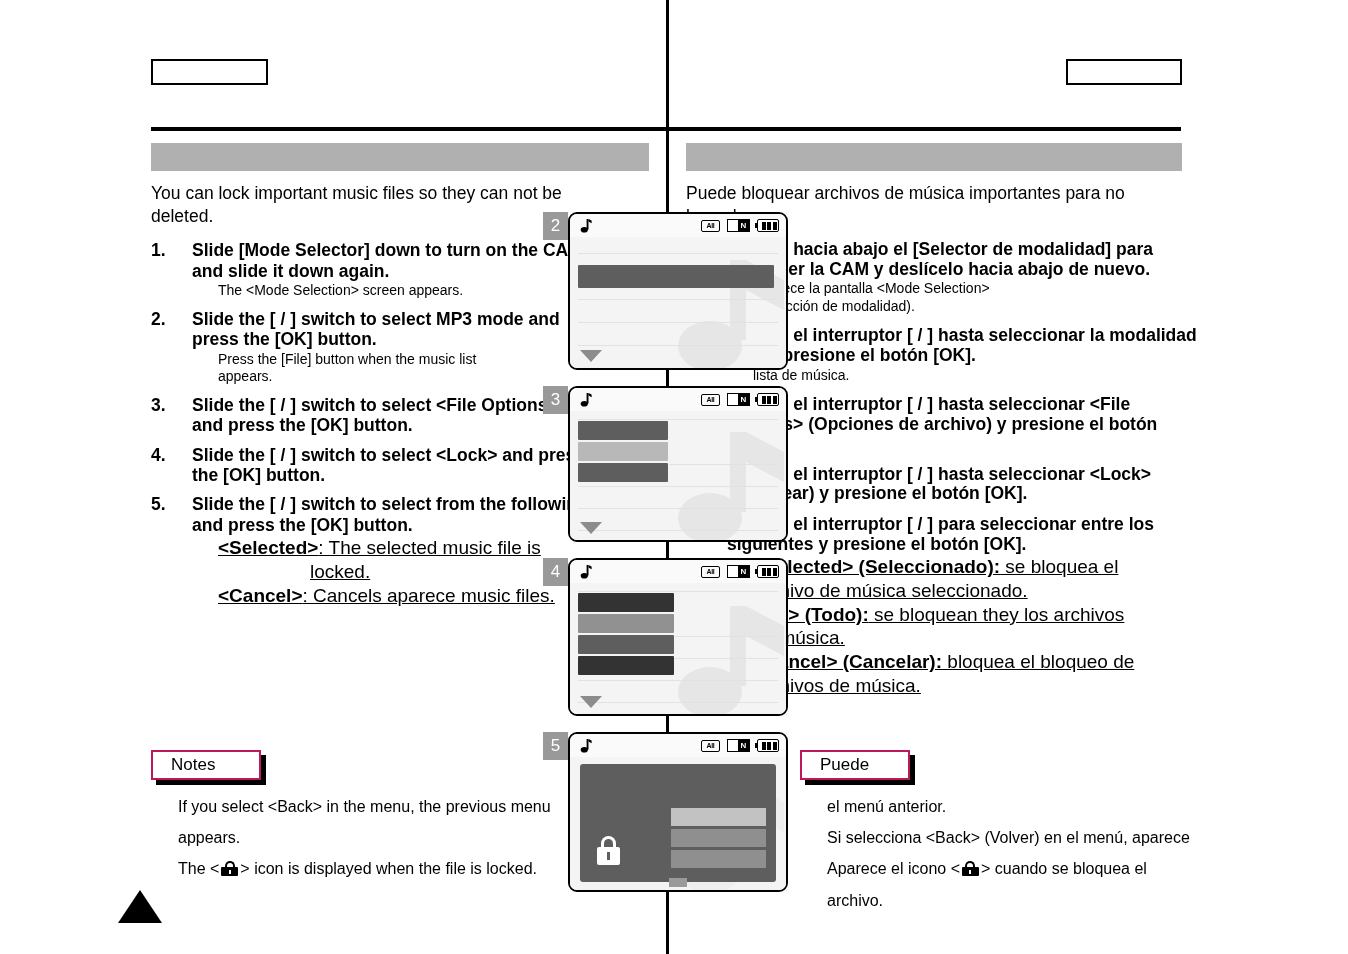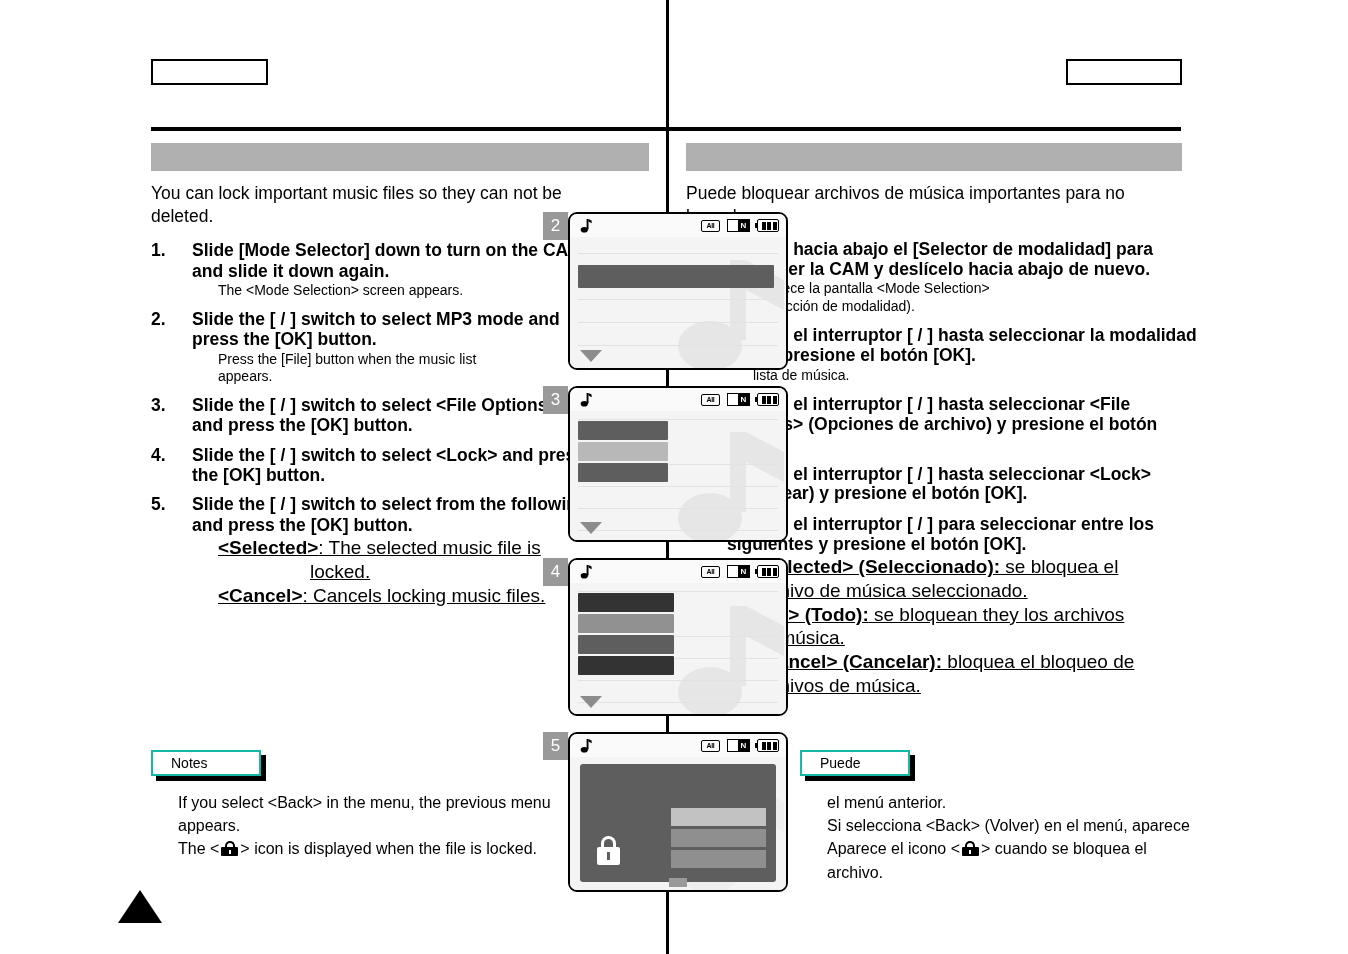--- a/index.html
+++ b/index.html
@@ -119,35 +119,35 @@
   .bullet-list .opt.indent-cont { padding-left: 92px; }
 
   
   .notes-block { position: absolute; }
   .notes-block.left  { left: 151px; top: 750px; width: 430px; }
   .notes-block.right { left: 800px; top: 750px; width: 420px; }
 
   .notes-tab {
     display: inline-block;
     position: relative;
-    border: 2px solid #14b8a6;
+    border: 2px solid #be185d;
     background: #fff;
     padding: 3px 22px 3px 18px;
-    font-size: 14px;
+    font-size: 17px;
     box-shadow: 5px 5px 0 0 #000;
     box-sizing: border-box;
     min-width: 110px;
   }
   .notes-body {
     margin-top: 15px;
     padding-left: 27px;
     font-size: 16px;
     line-height: 1.45;
   }
-  .notes-body .nline { display: block; }
+  .notes-body .nline { display: block; margin-top: 8px; }
 
   .lock-glyph {
     display: inline-block;
     width: 17px;
     height: 15px;
     position: relative;
     vertical-align: -2px;
     margin: 0 2px;
   }
   .lock-glyph .shackle {
@@ -414,21 +414,21 @@
         </div>
       </div>
 
       <div class="step">
         <span class="num">5.</span>
         <div class="body">
           <div class="head">Slide the [    /    ] switch to select from the following and press the [OK] button.</div>
           <div class="bullet-list">
             <span class="opt"><b>&lt;Selected&gt;</b><span>: The selected music file is</span></span>
             <span class="opt indent-cont">locked.</span>
-            <span class="opt"><b>&lt;Cancel&gt;</b><span>: Cancels locking music files.</span></span>
+            <span class="opt"><b>&lt;Cancel&gt;</b><span>: Cancels aparece music files.</span></span>
           </div>
         </div>
       </div>
 
     </div>
   </div>
 
   <div class="column right">
     <p class="intro">Puede bloquear archivos de música importantes para no borrarlos.</p>
 

